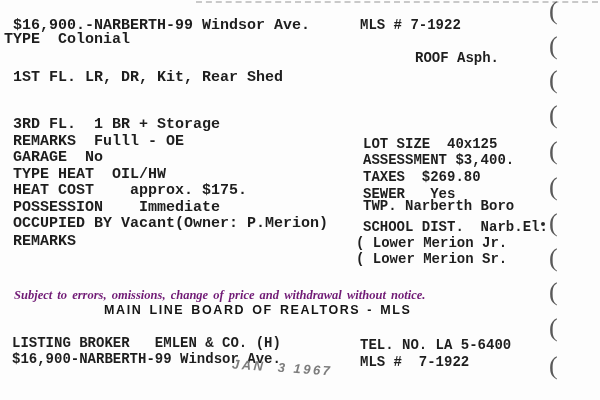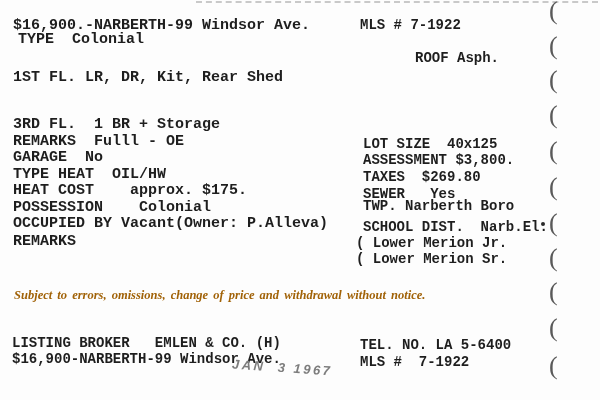--- a/index.html
+++ b/index.html
@@ -2,21 +2,21 @@
 <html><head>
 <meta charset="utf-8">
 <style>
   html,body{margin:0;padding:0;background:#ffffff;}
   .card{position:relative;width:600px;height:400px;background:#fdfdfd;overflow:hidden;
         font-family:"Liberation Mono",monospace;}
   .tw{position:absolute;font-family:"Liberation Mono",monospace;font-weight:bold;
       font-size:15px;line-height:15px;color:#1e1e1e;white-space:pre;}
   .tw-sm{font-size:14px;line-height:14px;}
   .disclaimer{position:absolute;font-family:"Liberation Serif",serif;font-style:italic;
-      font-weight:bold;font-size:12.5px;line-height:13px;color:#a16207;word-spacing:2px;white-space:pre;}
+      font-weight:bold;font-size:12.5px;line-height:13px;color:#701a75;word-spacing:2px;white-space:pre;}
   .board{position:absolute;font-family:"Liberation Sans",sans-serif;font-weight:bold;
       font-size:12.5px;line-height:13px;color:#151515;letter-spacing:1.6px;word-spacing:2px;white-space:pre;}
   .stamp{position:absolute;font-family:"Liberation Sans",sans-serif;font-style:italic;font-weight:bold;
       font-size:13px;line-height:13px;color:#7d7d7d;letter-spacing:2.5px;transform:rotate(4deg);white-space:pre;}
   .bmark{position:absolute;left:549px;font-family:"Liberation Serif",serif;font-size:26px;
       line-height:26px;color:#5a5a5a;}
   .perf{position:absolute;top:1px;left:196px;width:402px;height:0;border-top:2px dashed #c9c9c9;}
   .speck{position:absolute;left:541px;top:222px;width:4px;height:4px;background:#2a2a2a;border-radius:50%;}
 </style>
 </head>
@@ -34,42 +34,43 @@
   <span class="bmark" style="top:138px">(</span>
   <span class="bmark" style="top:174px">(</span>
   <span class="bmark" style="top:210px">(</span>
   <span class="bmark" style="top:245px">(</span>
   <span class="bmark" style="top:279px">(</span>
   <span class="bmark" style="top:315px">(</span>
   <span class="bmark" style="top:353px">(</span>
 
   <div class="tw" style="left:13px;top:18px">$16,900.-NARBERTH-99 Windsor Ave.</div>
   <div class="tw tw-sm" style="left:360px;top:18px">MLS # 7-1922</div>
-  <div class="tw" style="left:18px;top:32px">TYPE  Colonial</div>
+  <div class="tw" style="left:4px;top:32px">TYPE  Colonial</div>
   <div class="tw tw-sm" style="left:415px;top:51px">ROOF Asph.</div>
   <div class="tw" style="left:13px;top:70px">1ST FL. LR, DR, Kit, Rear Shed</div>
 
   <div class="tw" style="left:13px;top:117px">3RD FL.  1 BR + Storage</div>
   <div class="tw" style="left:13px;top:134px">REMARKS  Fulll - OE</div>
   <div class="tw" style="left:13px;top:150px">GARAGE  No</div>
   <div class="tw" style="left:13px;top:167px">TYPE HEAT  OIL/HW</div>
   <div class="tw" style="left:13px;top:183px">HEAT COST    approx. $175.</div>
-  <div class="tw" style="left:13px;top:200px">POSSESSION    Colonial</div>
-  <div class="tw" style="left:13px;top:216px">OCCUPIED BY Vacant(Owner: P.Alleva)</div>
+  <div class="tw" style="left:13px;top:200px">POSSESSION    Immediate</div>
+  <div class="tw" style="left:13px;top:216px">OCCUPIED BY Vacant(Owner: P.Merion)</div>
   <div class="tw" style="left:13px;top:234px">REMARKS</div>
 
   <div class="tw tw-sm" style="left:363px;top:137px">LOT SIZE  40x125</div>
-  <div class="tw tw-sm" style="left:363px;top:153px">ASSESSMENT $3,800.</div>
+  <div class="tw tw-sm" style="left:363px;top:153px">ASSESSMENT $3,400.</div>
   <div class="tw tw-sm" style="left:363px;top:170px">TAXES  $269.80</div>
   <div class="tw tw-sm" style="left:363px;top:187px">SEWER   Yes</div>
   <div class="tw tw-sm" style="left:363px;top:199px">TWP. Narberth Boro</div>
   <div class="tw tw-sm" style="left:363px;top:220px">SCHOOL DIST.  Narb.El.</div>
   <div class="tw tw-sm" style="left:356px;top:236px">( Lower Merion Jr.</div>
   <div class="tw tw-sm" style="left:356px;top:252px">( Lower Merion Sr.</div>
 
   <div class="disclaimer" style="left:14px;top:289px">Subject to errors, omissions, change of price and withdrawal without notice.</div>
+  <div class="board" style="left:104px;top:304px">MAIN LINE BOARD OF REALTORS - MLS</div>
   <div class="tw tw-sm" style="left:12px;top:336px">LISTING BROKER   EMLEN &amp; CO. (H)</div>
   <div class="tw tw-sm" style="left:12px;top:352px">$16,900-NARBERTH-99 Windsor Ave.</div>
   <div class="stamp" style="left:232px;top:361px">JAN  3 1967</div>
   <div class="tw tw-sm" style="left:360px;top:338px">TEL. NO. LA 5-6400</div>
   <div class="tw tw-sm" style="left:360px;top:355px">MLS #  7-1922</div>
 
 </div>
 
 </body></html>

